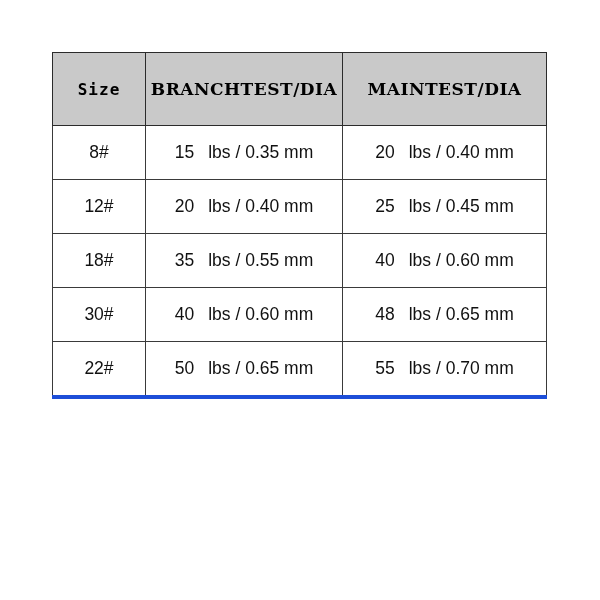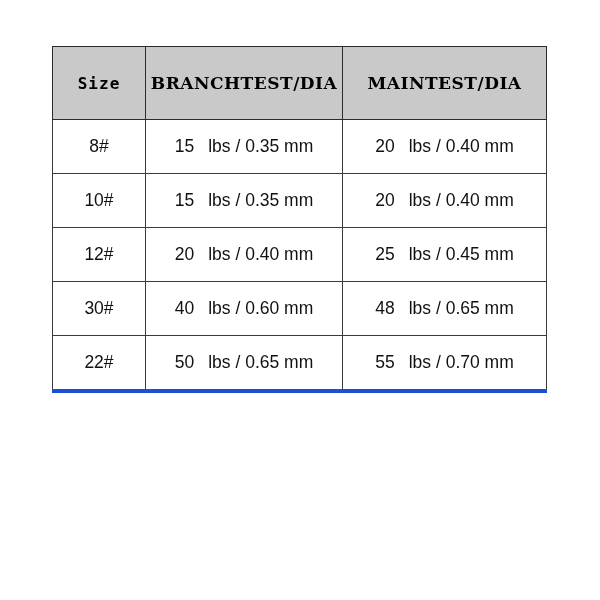--- a/index.html
+++ b/index.html
@@ -10,21 +10,21 @@
     width: 600px;
     height: 600px;
     background: #ffffff;
     font-family: "Liberation Sans", sans-serif;
     overflow: hidden;
   }
 
   #spec-table-wrap {
     position: absolute;
     left: 52px;
-    top: 46px;
+    top: 52px;
     width: 494px;
     height: 510px;
   }
 
   table.spec-table {
     width: 494px;
     border-collapse: collapse;
     table-layout: fixed;
   }
 
@@ -127,39 +127,39 @@
         <td class="cell-branch"><span class="val-inner">
               <span class="val-num">15</span>
               <span class="val-rest">lbs / 0.35 mm</span>
             </span></td>
         <td class="cell-main"><span class="val-inner">
               <span class="val-num">20</span>
               <span class="val-rest">lbs / 0.40 mm</span>
             </span></td>
       </tr>
       <tr class="data-row">
-        <td class="cell-size"><span>10#</span></td>
-        <td class="cell-branch"><span class="val-inner">
-              <span class="val-num">15</span>
-              <span class="val-rest">lbs / 0.35 mm</span>
-            </span></td>
-        <td class="cell-main"><span class="val-inner">
-              <span class="val-num">20</span>
-              <span class="val-rest">lbs / 0.40 mm</span>
-            </span></td>
-      </tr>
-      <tr class="data-row">
         <td class="cell-size"><span>12#</span></td>
         <td class="cell-branch"><span class="val-inner">
               <span class="val-num">20</span>
               <span class="val-rest">lbs / 0.40 mm</span>
             </span></td>
         <td class="cell-main"><span class="val-inner">
               <span class="val-num">25</span>
               <span class="val-rest">lbs / 0.45 mm</span>
+            </span></td>
+      </tr>
+      <tr class="data-row">
+        <td class="cell-size"><span>18#</span></td>
+        <td class="cell-branch"><span class="val-inner">
+              <span class="val-num">35</span>
+              <span class="val-rest">lbs / 0.55 mm</span>
+            </span></td>
+        <td class="cell-main"><span class="val-inner">
+              <span class="val-num">40</span>
+              <span class="val-rest">lbs / 0.60 mm</span>
             </span></td>
       </tr>
       <tr class="data-row">
         <td class="cell-size"><span>30#</span></td>
         <td class="cell-branch"><span class="val-inner">
               <span class="val-num">40</span>
               <span class="val-rest">lbs / 0.60 mm</span>
             </span></td>
         <td class="cell-main"><span class="val-inner">
               <span class="val-num">48</span>

